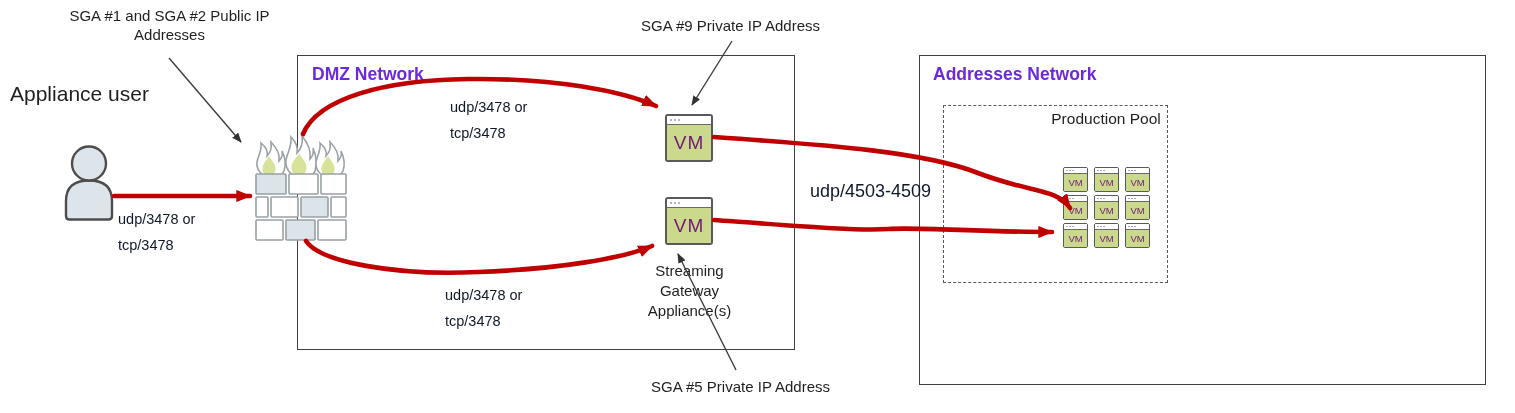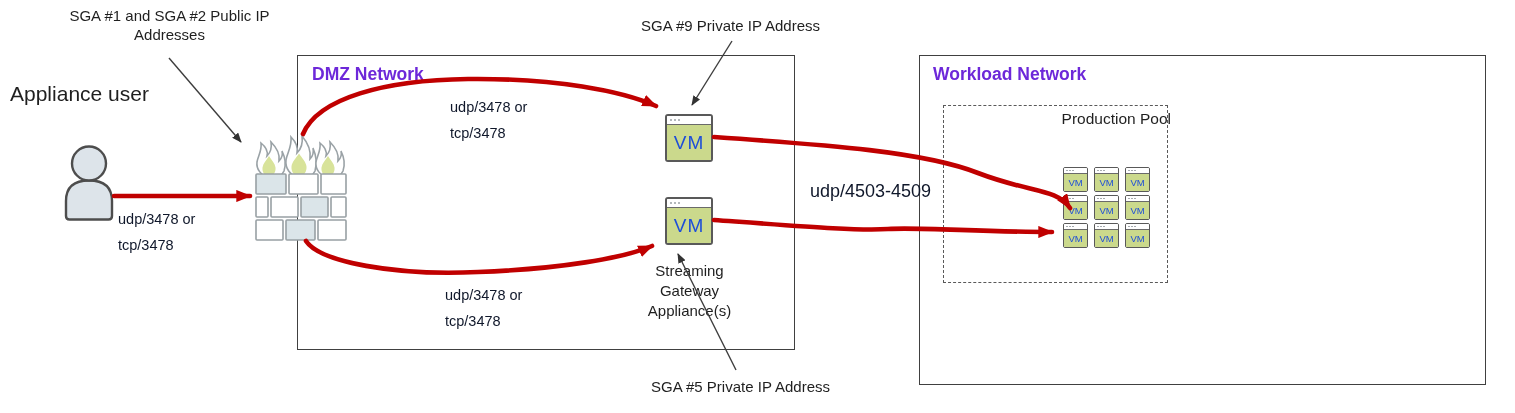--- a/index.html
+++ b/index.html
@@ -17,44 +17,44 @@
   .nowrap{white-space:nowrap;}
   .user-title{position:absolute;font-size:21px;color:#1f1f1f;white-space:nowrap;}
   .frame-label{position:absolute;font-size:18px;color:#1f1f1f;white-space:nowrap;}
   .pool-label{position:absolute;font-size:15.5px;line-height:19.5px;text-align:center;color:#1f1f1f;}
   
   .vm{position:absolute;border:2px solid #595959;border-radius:3px;background:#fff;box-sizing:border-box;display:flex;flex-direction:column;overflow:hidden;}
   .vm .bar{height:8px;background:#ffffff;border-bottom:1.5px solid #6a6a6a;position:relative;flex:none;}
   .vm .bar::after{content:'';position:absolute;left:3px;top:2.5px;width:2px;height:2px;border-radius:50%;
     background:#9aa0a4;box-shadow:4px 0 0 #9aa0a4,8px 0 0 #9aa0a4;}
   .vm .body{flex:1;background:var(--vm-green,#cbd98c);display:flex;align-items:center;justify-content:center;
-    color:#1d4ed8;letter-spacing:1px;}
+    color:#701a75;letter-spacing:1px;}
   .vm.big{width:48px;height:48px;}
   .vm.big .body{font-size:19px;}
   .vm.sm{width:25px;height:25px;border-width:1.5px;border-radius:2px;}
   .vm.sm .bar{height:5px;}
   .vm.sm .bar::after{left:2px;top:1.5px;width:1.5px;height:1.5px;box-shadow:3px 0 0 #9aa0a4,6px 0 0 #9aa0a4;}
   .vm.sm .body{font-size:9.5px;letter-spacing:0;}
   .vm-grid{position:absolute;left:1063px;top:167px;display:grid;grid-template-columns:repeat(3,25px);grid-auto-rows:25px;column-gap:6px;row-gap:3px;}
   .vm-grid .vm{position:relative;}
   svg.overlay{position:absolute;left:0;top:0;pointer-events:none;}
 </style>
 </head>
 <body>
 
 <div class="canvas">
 
   <div class="netbox" style="left:297px;top:55px;width:498px;height:295px;"></div>
   <div class="net-title" style="left:312px;top:64px;">DMZ Network</div>
 
   <div class="netbox" style="left:919px;top:55px;width:567px;height:330px;"></div>
-  <div class="net-title" style="left:933px;top:64px;">Workload Network</div>
+  <div class="net-title" style="left:933px;top:64px;">Addresses Network</div>
 
   <div class="dashedbox" style="left:943px;top:105px;width:225px;height:178px;"></div>
-  <div class="pool-label" style="left:1041px;top:109px;width:130px;text-align:right;">Production Pool</div>
+  <div class="pool-label" style="left:1041px;top:109px;width:130px;">Production Pool</div>
 
   <div class="user-title" style="left:10px;top:82px;">Appliance user</div>
   <div class="lbl" style="left:52px;top:6px;width:235px;">SGA #1 and SGA #2 Public IP Addresses</div>
   <div class="lbl nowrap" style="left:628px;top:16px;width:205px;">SGA #9 Private IP Address</div>
   <div class="lbl nowrap" style="left:638px;top:377px;width:205px;">SGA #5 Private IP Address</div>
   <div class="lbl" style="left:642px;top:261px;width:95px;line-height:20px;">Streaming Gateway Appliance(s)</div>
 
   <div class="edge" style="left:118px;top:206px;width:110px;">udp/3478 or tcp/3478</div>
   <div class="edge" style="left:450px;top:94px;width:110px;">udp/3478 or tcp/3478</div>
   <div class="edge" style="left:445px;top:282px;width:110px;">udp/3478 or tcp/3478</div>

